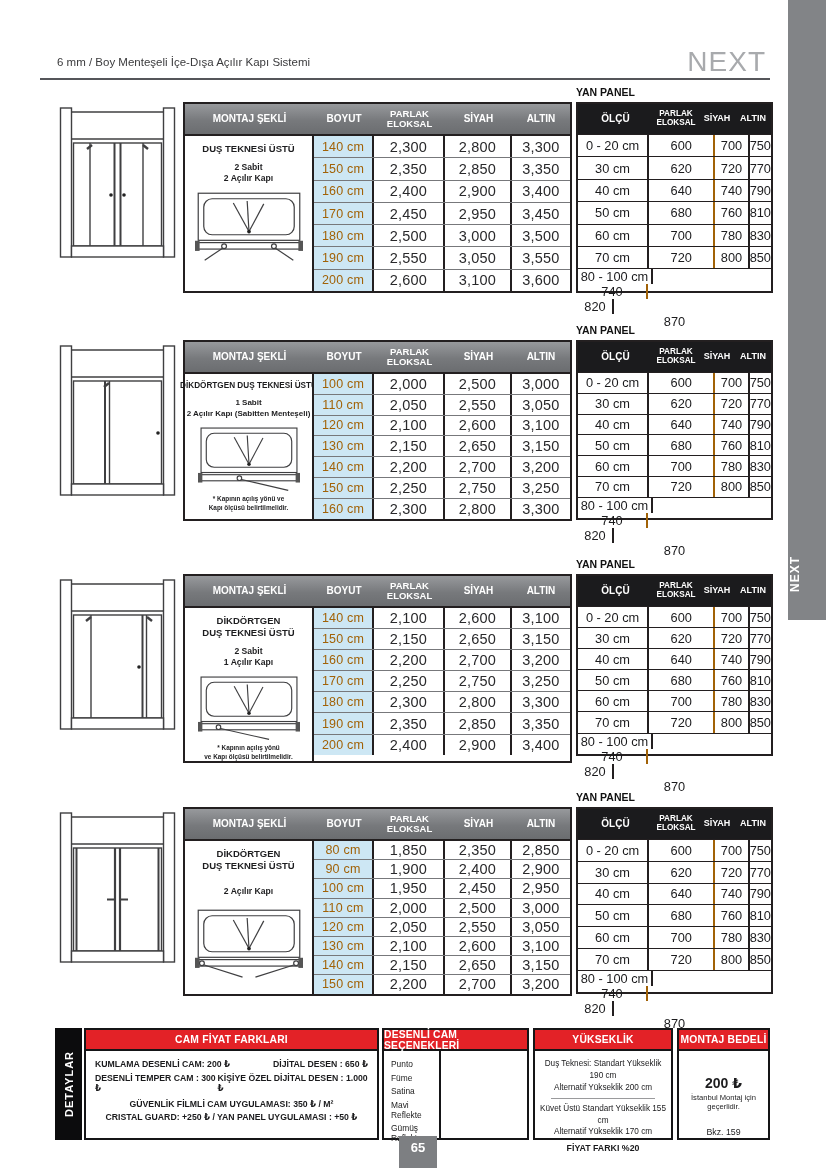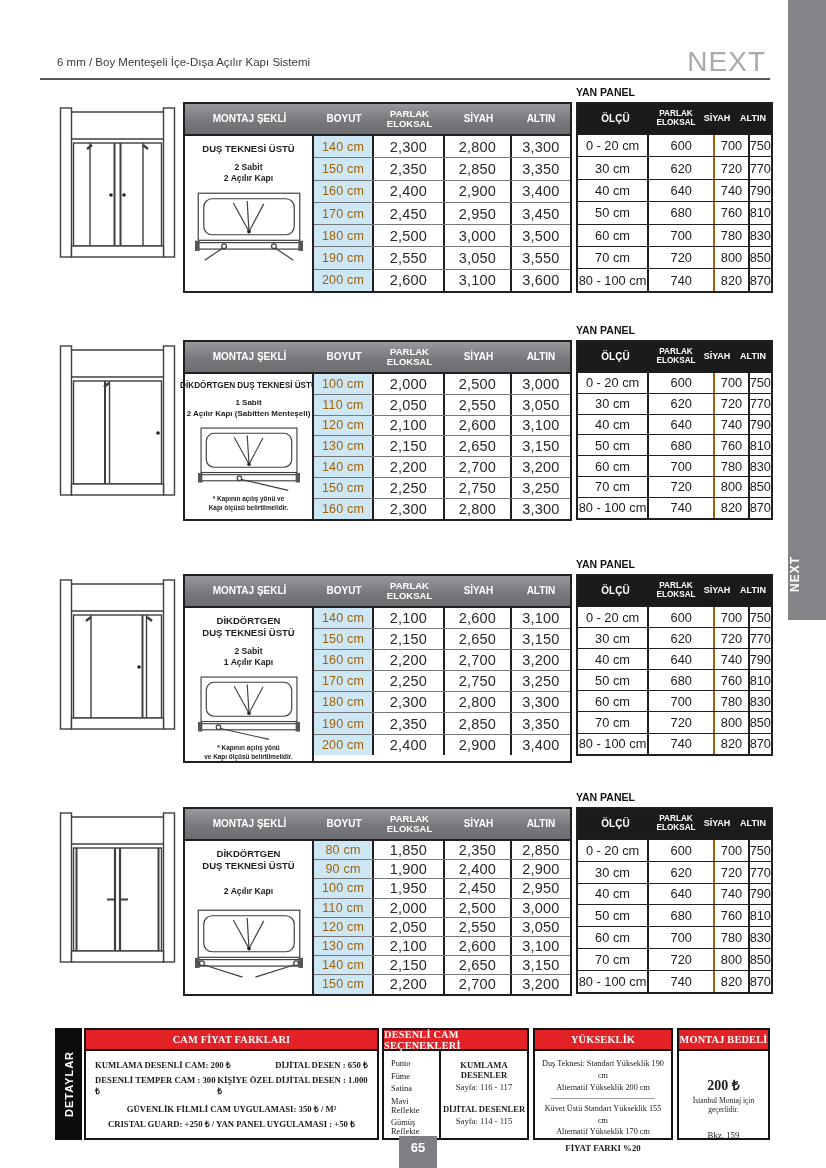--- a/index.html
+++ b/index.html
@@ -59,34 +59,34 @@
   .pcell.p3{flex:1;}
 
   
   .yantbl{position:absolute;left:521px;top:16px;width:193px;border:2px solid #231f20;background:#fff;}
   .yhead{display:flex;height:30px;background:#1b1b1d;color:#fff;border-bottom:1px solid #231f20;}
   .yh{display:flex;align-items:center;justify-content:center;text-align:center;
     font-size:9px;font-weight:bold;line-height:1.05;}
   .yh.y1{width:75px;font-size:10px;}.yh.y2{width:46px;font-size:8.2px;}
   .yh.y3{width:36px;}.yh.y4{flex:1;}
   .yrow{display:flex;height:var(--prh);border-bottom:1px solid #231f20;}
-  .yrow:last-child{border-bottom:none;}
+  .yrow:last-child{border-bottom:none;flex-direction:column;}
   .ycell{display:flex;align-items:center;justify-content:center;box-sizing:border-box;
     font-size:12.8px;color:#1b1b1d;}
   .ycell.y1{width:75px;border-right:2px solid #231f20;}
   .ycell.y2{width:70px;border-right:2px solid #a16207;}
   .ycell.y3{width:36px;border-right:2px solid #231f20;}
   .ycell.y4{flex:1;}
 
   
   .details{position:absolute;left:55px;top:1028px;width:715px;height:112px;}
   .detaylar{position:absolute;left:0;top:0;width:27px;height:112px;background:#0c0c0d;}
   .detaylar span{position:absolute;inset:0;display:flex;align-items:center;justify-content:center;
     writing-mode:vertical-rl;transform:rotate(180deg);color:#fff;font-weight:bold;font-size:11px;letter-spacing:1px;}
-  .dbox{position:absolute;top:0;height:112px;border:2px solid #151517;box-sizing:border-box;background:#fff;font-family:Liberation Serif, serif;}
+  .dbox{position:absolute;top:0;height:112px;border:2px solid #151517;box-sizing:border-box;background:#fff;}
   .dbox .dtitle{height:19px;background:#e32227;border-bottom:2px solid #151517;color:#fff;
     display:flex;align-items:center;justify-content:center;font-size:10.3px;font-weight:bold;letter-spacing:.2px;}
   .box-cam{left:29px;width:295px;}
   .box-desen{left:327px;width:147px;}
   .box-yuk{left:478px;width:140px;}
   .box-montaj{left:622px;width:93px;}
 
   .cam-body{padding:8px 9px 0 9px;font-size:8.7px;font-weight:bold;color:#1a1a1c;}
   .cam-row{display:flex;justify-content:space-between;margin-bottom:4px;}
   .cam-center{text-align:center;margin-top:6px;}
@@ -808,27 +808,20 @@
       <div class="dtitle">DESENLİ CAM SEÇENEKLERİ</div>
       <div class="desen-body">
         <div class="desen-list">
 
         <div>Punto</div>
             <div>Füme</div>
             <div>Satina</div>
             <div>Mavi Reflekte</div>
             <div>Gümüş Reflekte</div>
           </div>
-        <div class="desen-right">
-          <div class="dl">KUMLAMA DESENLER</div>
-          <div class="dp">Sayfa: 116 - 117</div>
-          <div class="gap"></div>
-          <div class="dl">DİJİTAL DESENLER</div>
-          <div class="dp">Sayfa: 114 - 115</div>
-        </div>
       </div>
     </div>
 
     <div class="dbox box-yuk">
       <div class="dtitle">YÜKSEKLİK</div>
       <div class="yuk-body">
         <div class="ln">Duş Teknesi: Standart Yükseklik 190 cm</div>
         <div class="ln">Alternatif Yükseklik 200 cm</div>
         <div class="yuk-div"></div>
         <div class="ln">Küvet Üstü Standart Yükseklik 155 cm</div>

